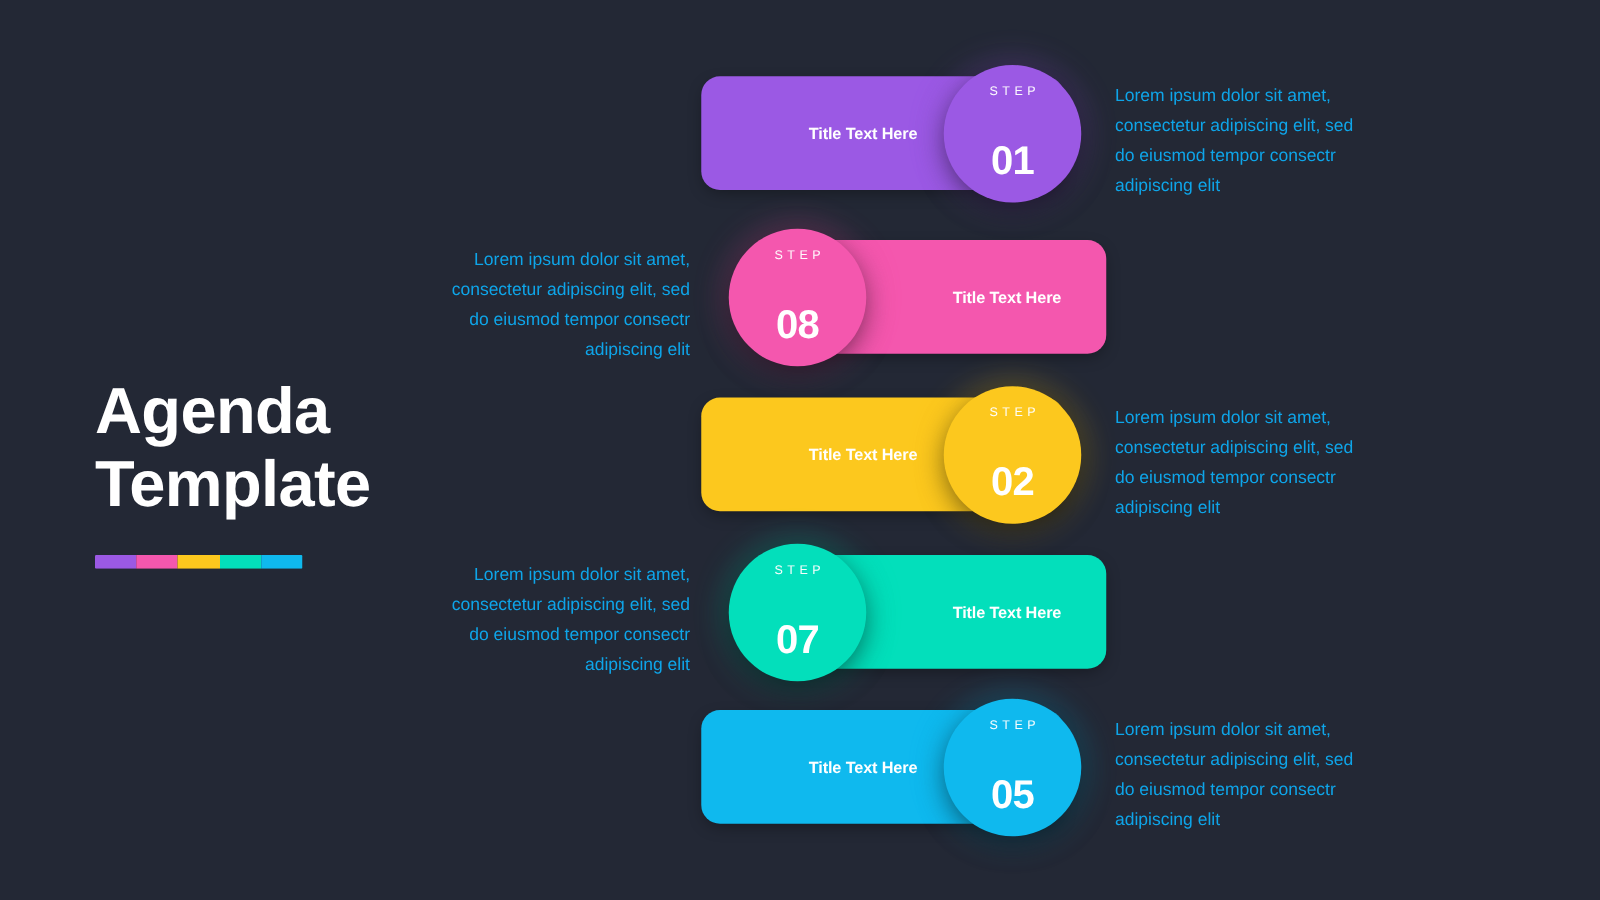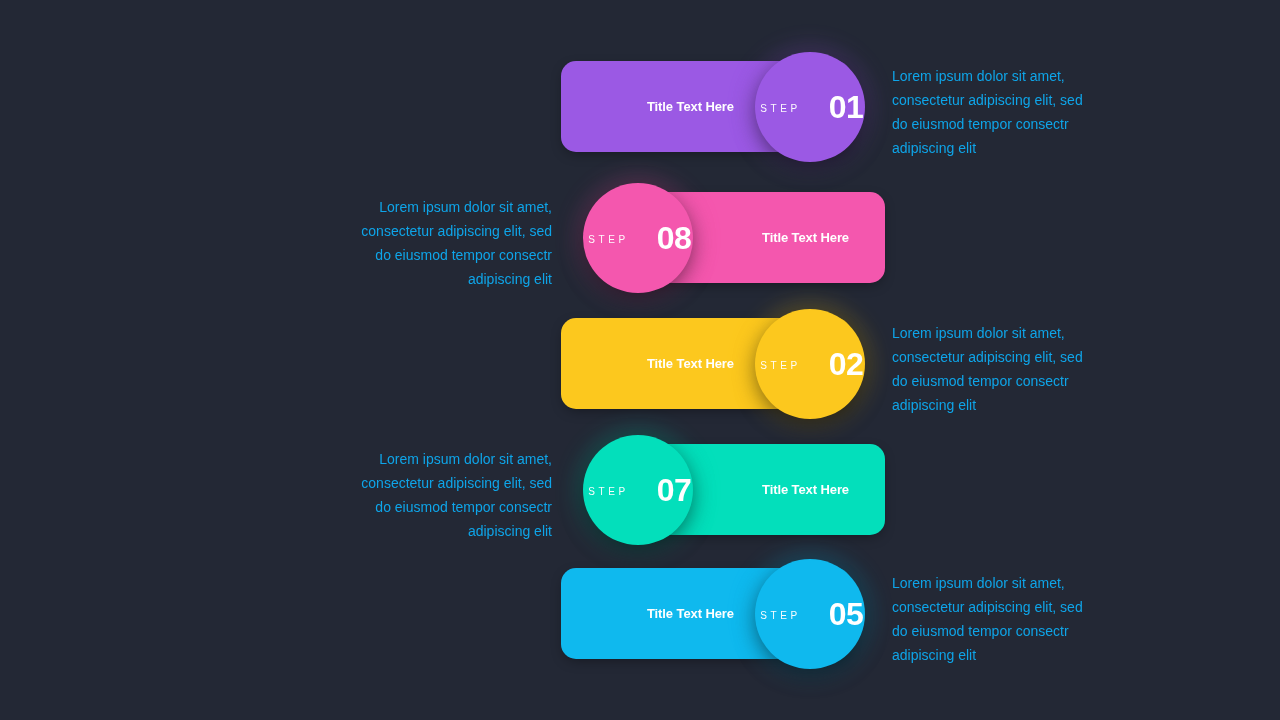--- a/index.html
+++ b/index.html
@@ -115,20 +115,21 @@
   }
 
   
   .badge {
     position: absolute;
     top: 0;
     width: 110px;
     height: 110px;
     border-radius: 50%;
     display: flex;
+    flex-direction: column;
     align-items: center;
     justify-content: center;
     padding-top: 2px;
     gap: 28px;
   }
 
   .badge-label {
     font-size: 10px;
     letter-spacing: 3.6px;
     color: #ffffff;
@@ -155,20 +156,31 @@
     font-size: 14px;
     line-height: 24px;
     color: #0ea5e9;
   }
 </style>
 </head>
 <body style="background: rgb(35, 40, 53);">
 
 <div class="slide">
 
+  <div class="heading-block">
+    <div class="heading-title">Agenda
+Template</div>
+    <div class="accent-bar">
+      <span style="background: rgb(155, 89, 228);"></span>
+      <span style="background: rgb(244, 87, 174);"></span>
+      <span style="background: rgb(252, 200, 30);"></span>
+      <span style="background: rgb(3, 223, 187);"></span>
+      <span style="background: rgb(15, 185, 238);"></span>
+    </div>
+  </div>
 
   <div class="row row-1 dir-right">
     <div class="card" style="background: rgb(155, 89, 228); box-shadow: rgba(0, 0, 0, 0.45) 0px 4px 14px -4px;">
       <span class="card-title">Title Text Here</span>
     </div>
     <div class="badge" style="background: rgb(155, 89, 228); box-shadow: rgba(0, 0, 0, 0.55) 0px 6px 22px -2px, rgba(155, 89, 228, 0.333) 0px 0px 26px 2px;">
       <span class="badge-label">STEP</span>
       <span class="badge-number">01</span>
     </div>
     <p class="desc">Lorem ipsum dolor sit amet, consectetur adipiscing elit, sed do eiusmod tempor consectr adipiscing elit</p>

